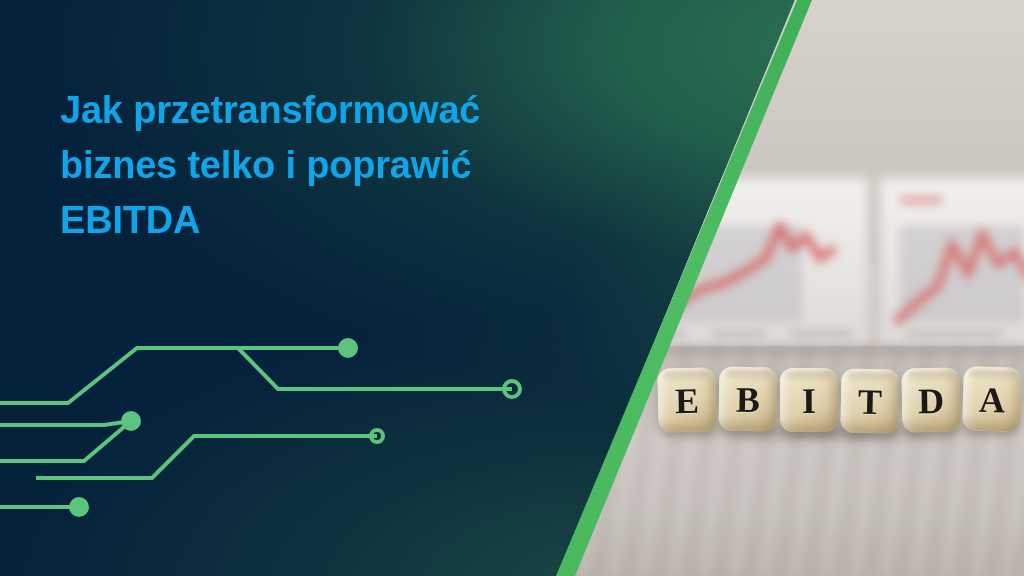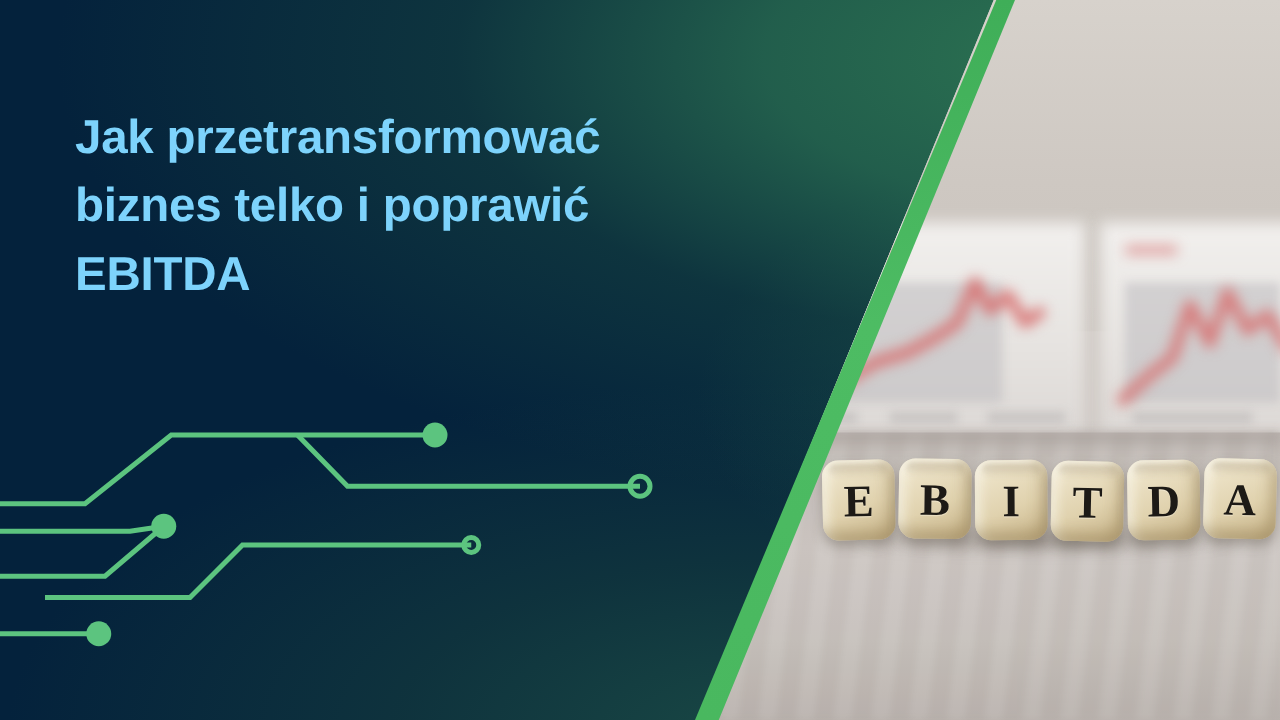--- a/index.html
+++ b/index.html
@@ -112,21 +112,21 @@
   
   .stripe{
     position:absolute;inset:0;
     clip-path:polygon(797px 0, 812px 0, 575px 576px, 556px 576px);
     background:linear-gradient(180deg,#3fae58 0%,#4dbc63 45%,#49b85f 100%);
   }
 
   
   .title{
     position:absolute;left:60px;top:58px;width:560px;
-    color:#7dd3fc;font-weight:700;font-size:38px;line-height:55px;
+    color:#0ea5e9;font-weight:700;font-size:38px;line-height:55px;
     letter-spacing:-.2px;white-space:pre-line;
   }
 </style>
 </head>
 <body>
 
 <div id="stage">
 
   <div class="bg-base"></div>
   <div class="bg-green-glow"></div>

